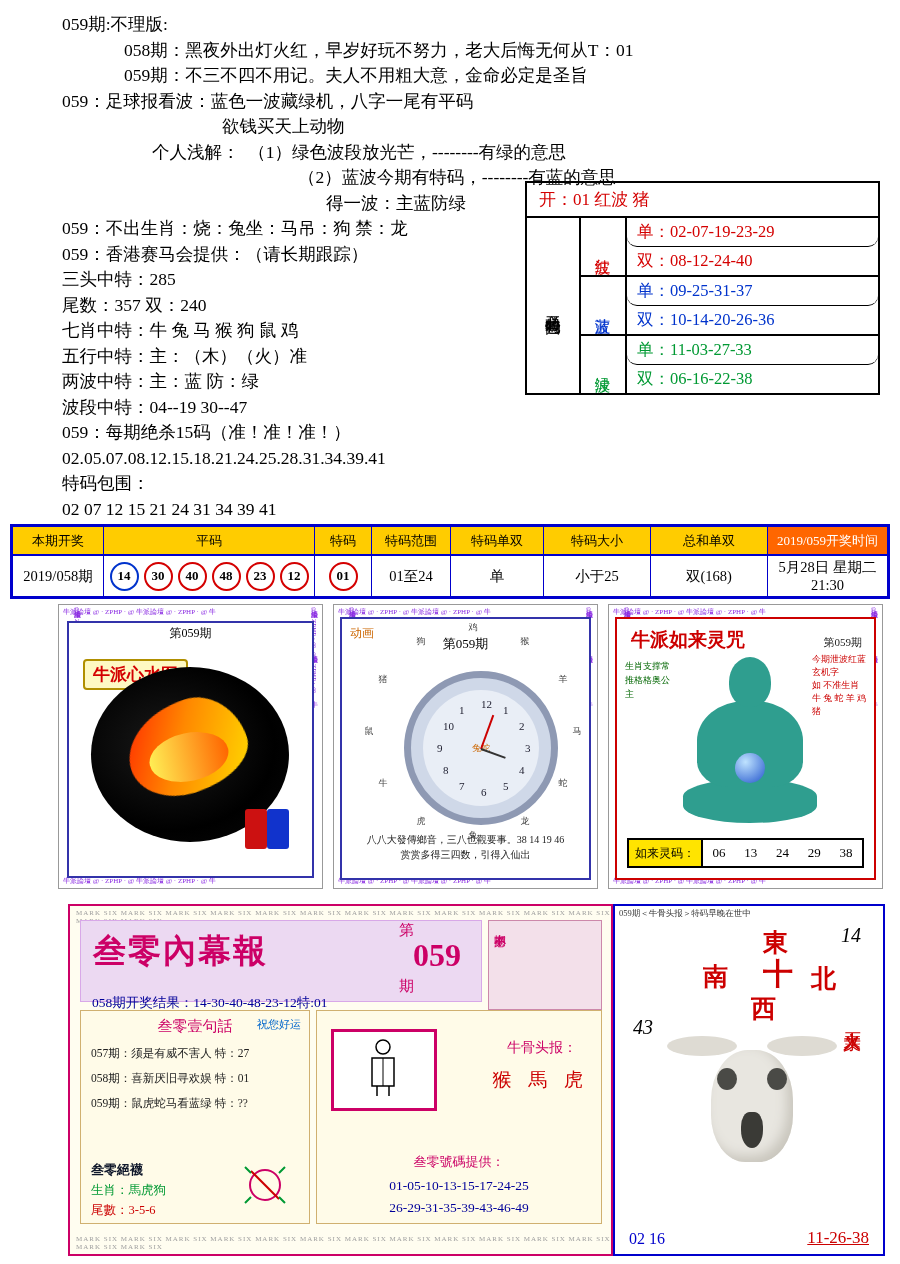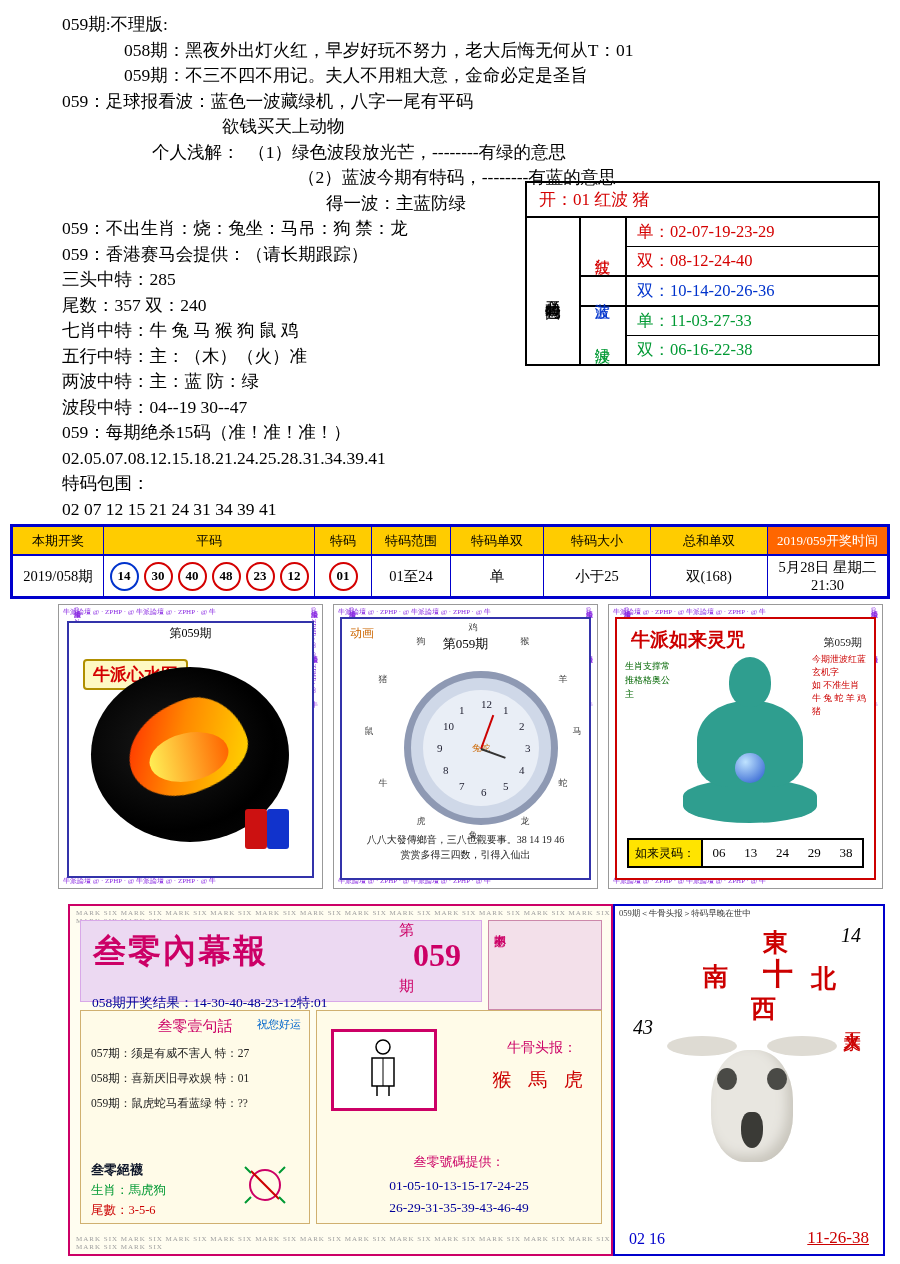--- a/index.html
+++ b/index.html
@@ -24,21 +24,21 @@
   .rtop{border-bottom:2px solid #000;padding:5px 0 5px 12px;font-size:17px;color:#d40000;}
   .rbody{display:flex;}
   .rlabel{width:52px;border-right:2px solid #000;display:flex;align-items:center;justify-content:center;}
   .rlabel span{font-size:15.5px;line-height:17.5px;writing-mode:vertical-rl;text-orientation:upright;letter-spacing:1px;}
   .rrows{flex:1;}
   .rrow{display:flex;border-bottom:2px solid #000;}
   .rrow:last-child{border-bottom:none;}
   .rname{width:44px;border-right:2px solid #000;display:flex;align-items:center;justify-content:center;}
   .rname span{font-size:15.5px;line-height:17px;writing-mode:vertical-rl;text-orientation:upright;}
   .rvals{flex:1;}
-  .rv{padding:3px 0 3px 10px;font-size:16.5px;border-bottom:1px solid #000;}
+  .rv{padding:3px 0 3px 10px;font-size:16.5px;border-bottom:1px solid #000;border-radius:10px;}
   .rv:last-child{border-bottom:none;}
 
   
   .resbar{position:absolute;left:10px;top:524px;width:880px;border:3px solid #0000cc;box-sizing:border-box;}
   .resrow{display:flex;}
   .resrow.head > div{background:#ffcc00;font-size:13px;color:#000;}
   .resrow > div{border-right:1px solid #0000cc;box-sizing:border-box;display:flex;align-items:center;justify-content:center;text-align:center;}
   .resrow > div:last-child{border-right:none;}
   .resrow.head{border-bottom:2px solid #0000cc;height:27px;}
   .resrow.body{height:40px;font-size:14.5px;}
@@ -180,20 +180,21 @@
             <div class="rvals">
               <div class="rv" style="color:#d40000">单：02-07-19-23-29</div>
               <div class="rv" style="color:#d40000">双：08-12-24-40</div>
             </div>
           </div>
           <div class="rrow">
             <div class="rname">
               <span style="color:#0033cc">蓝波</span>
             </div>
             <div class="rvals">
+              <div class="rv" style="color:#0033cc">单：09-25-31-37</div>
               <div class="rv" style="color:#0033cc">双：10-14-20-26-36</div>
             </div>
           </div>
           <div class="rrow">
             <div class="rname">
               <span style="color:#009933">绿波</span>
             </div>
             <div class="rvals">
               <div class="rv" style="color:#009933">单：11-03-27-33</div>
               <div class="rv" style="color:#009933">双：06-16-22-38</div>

